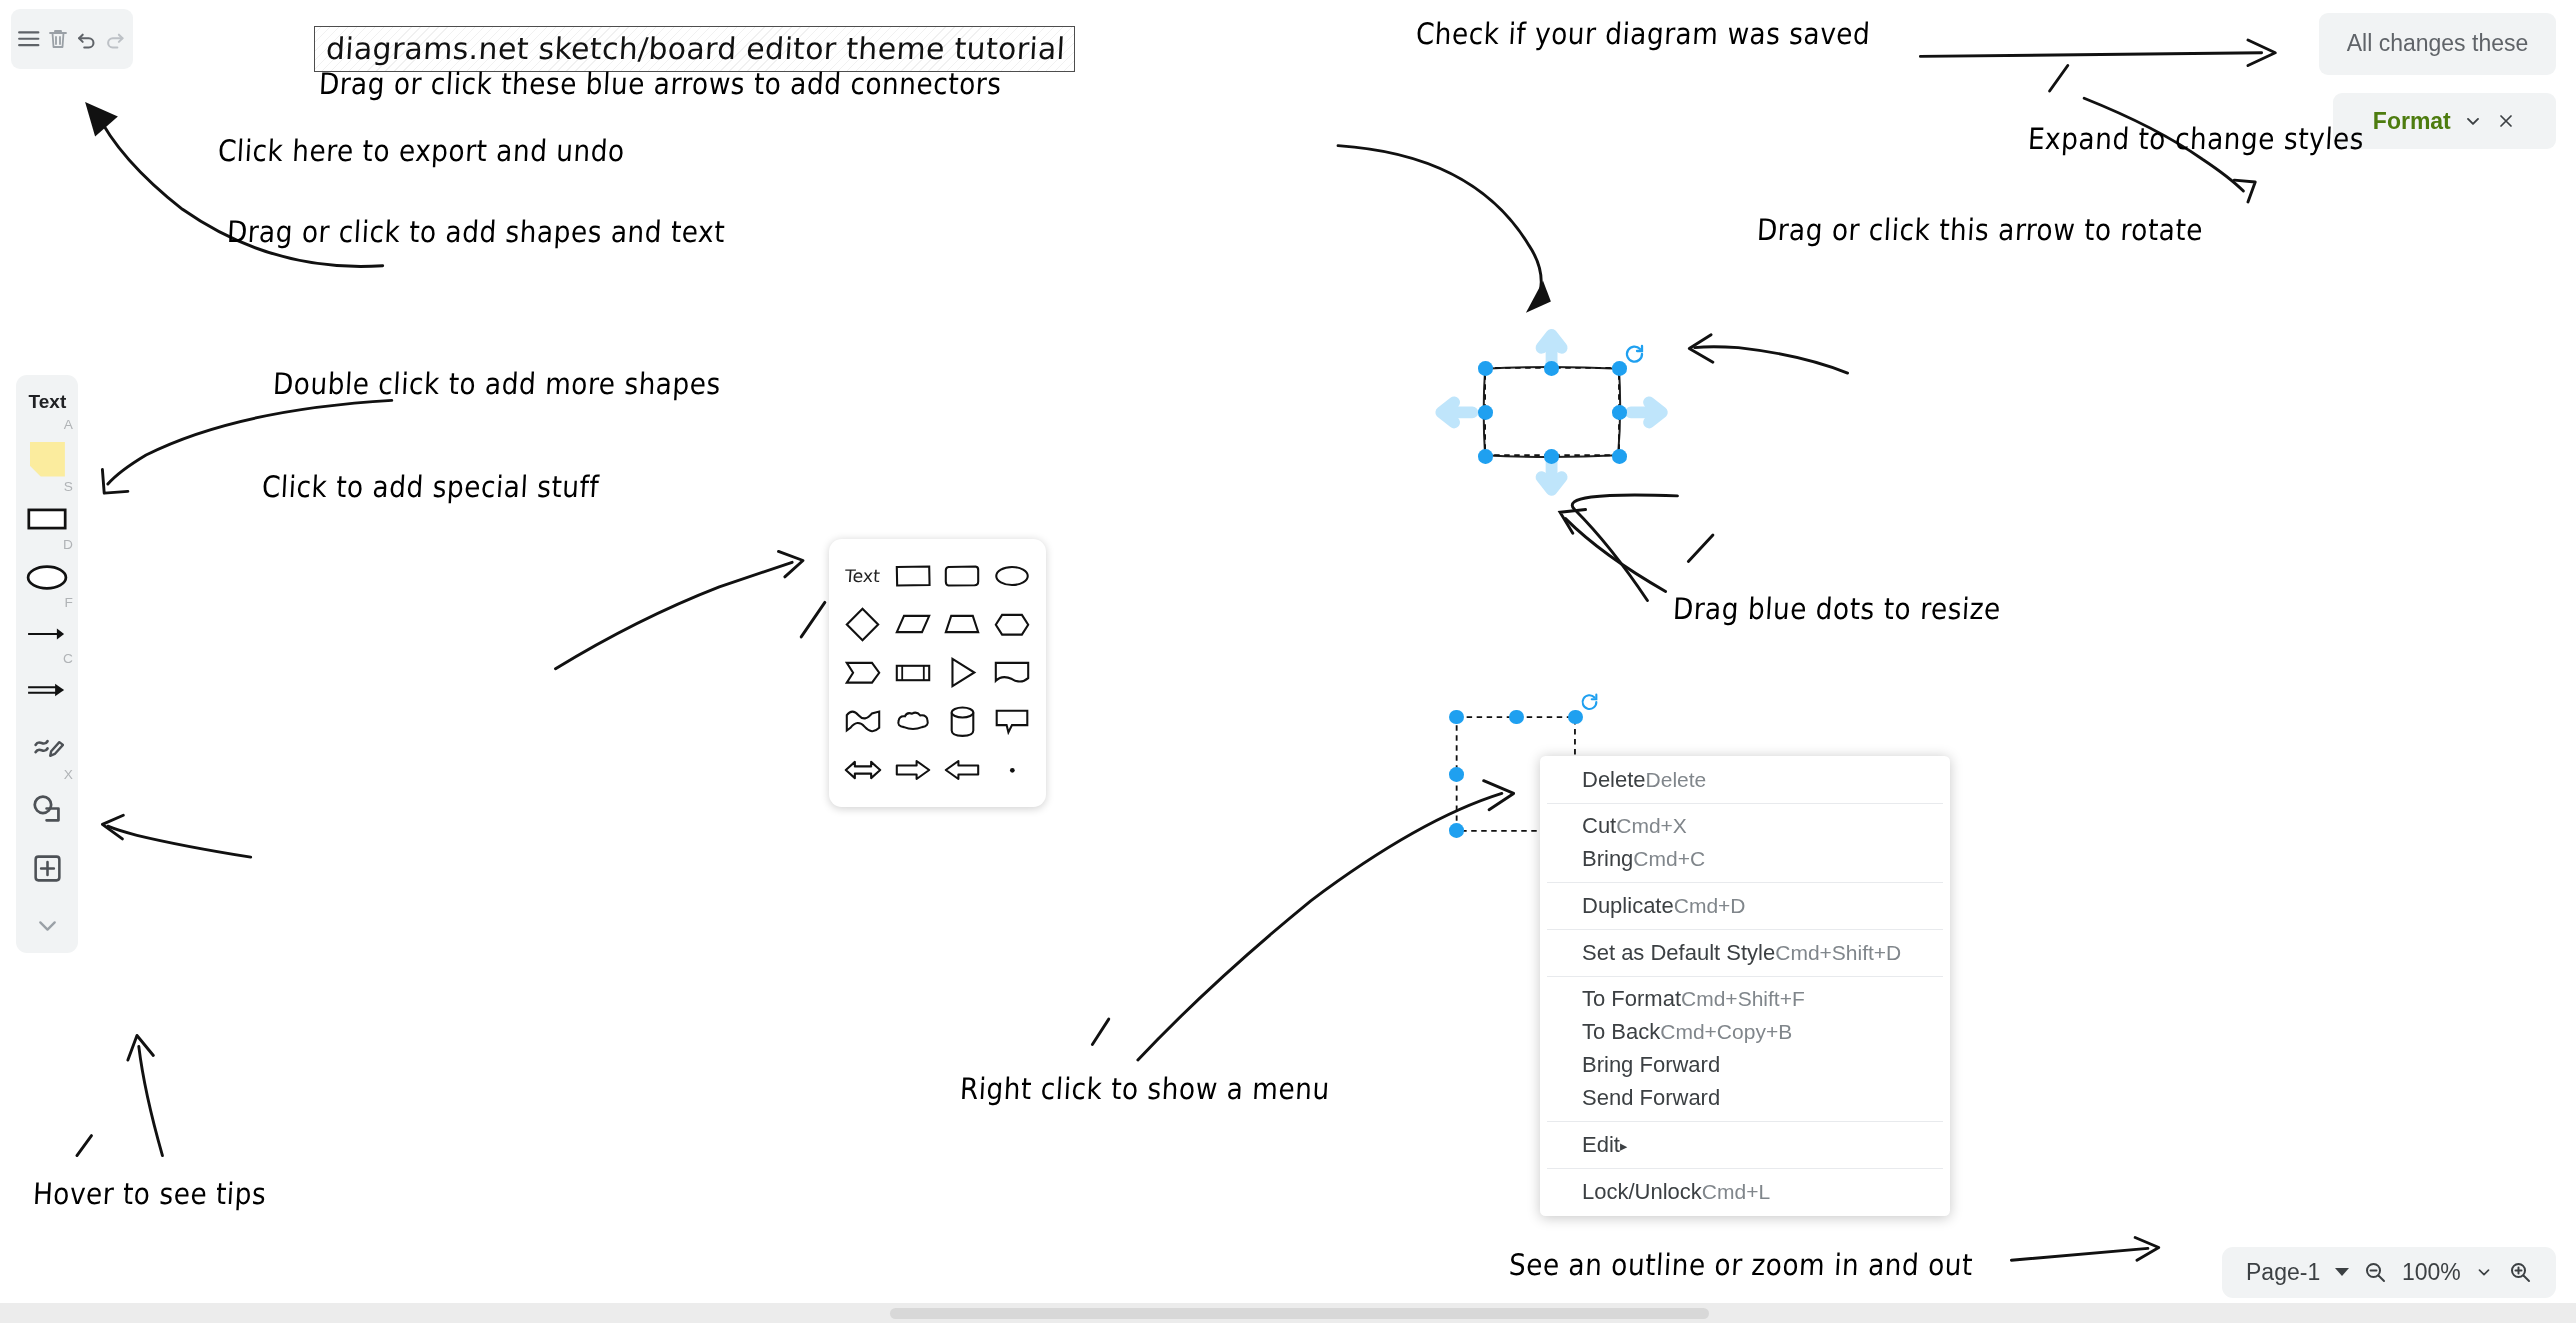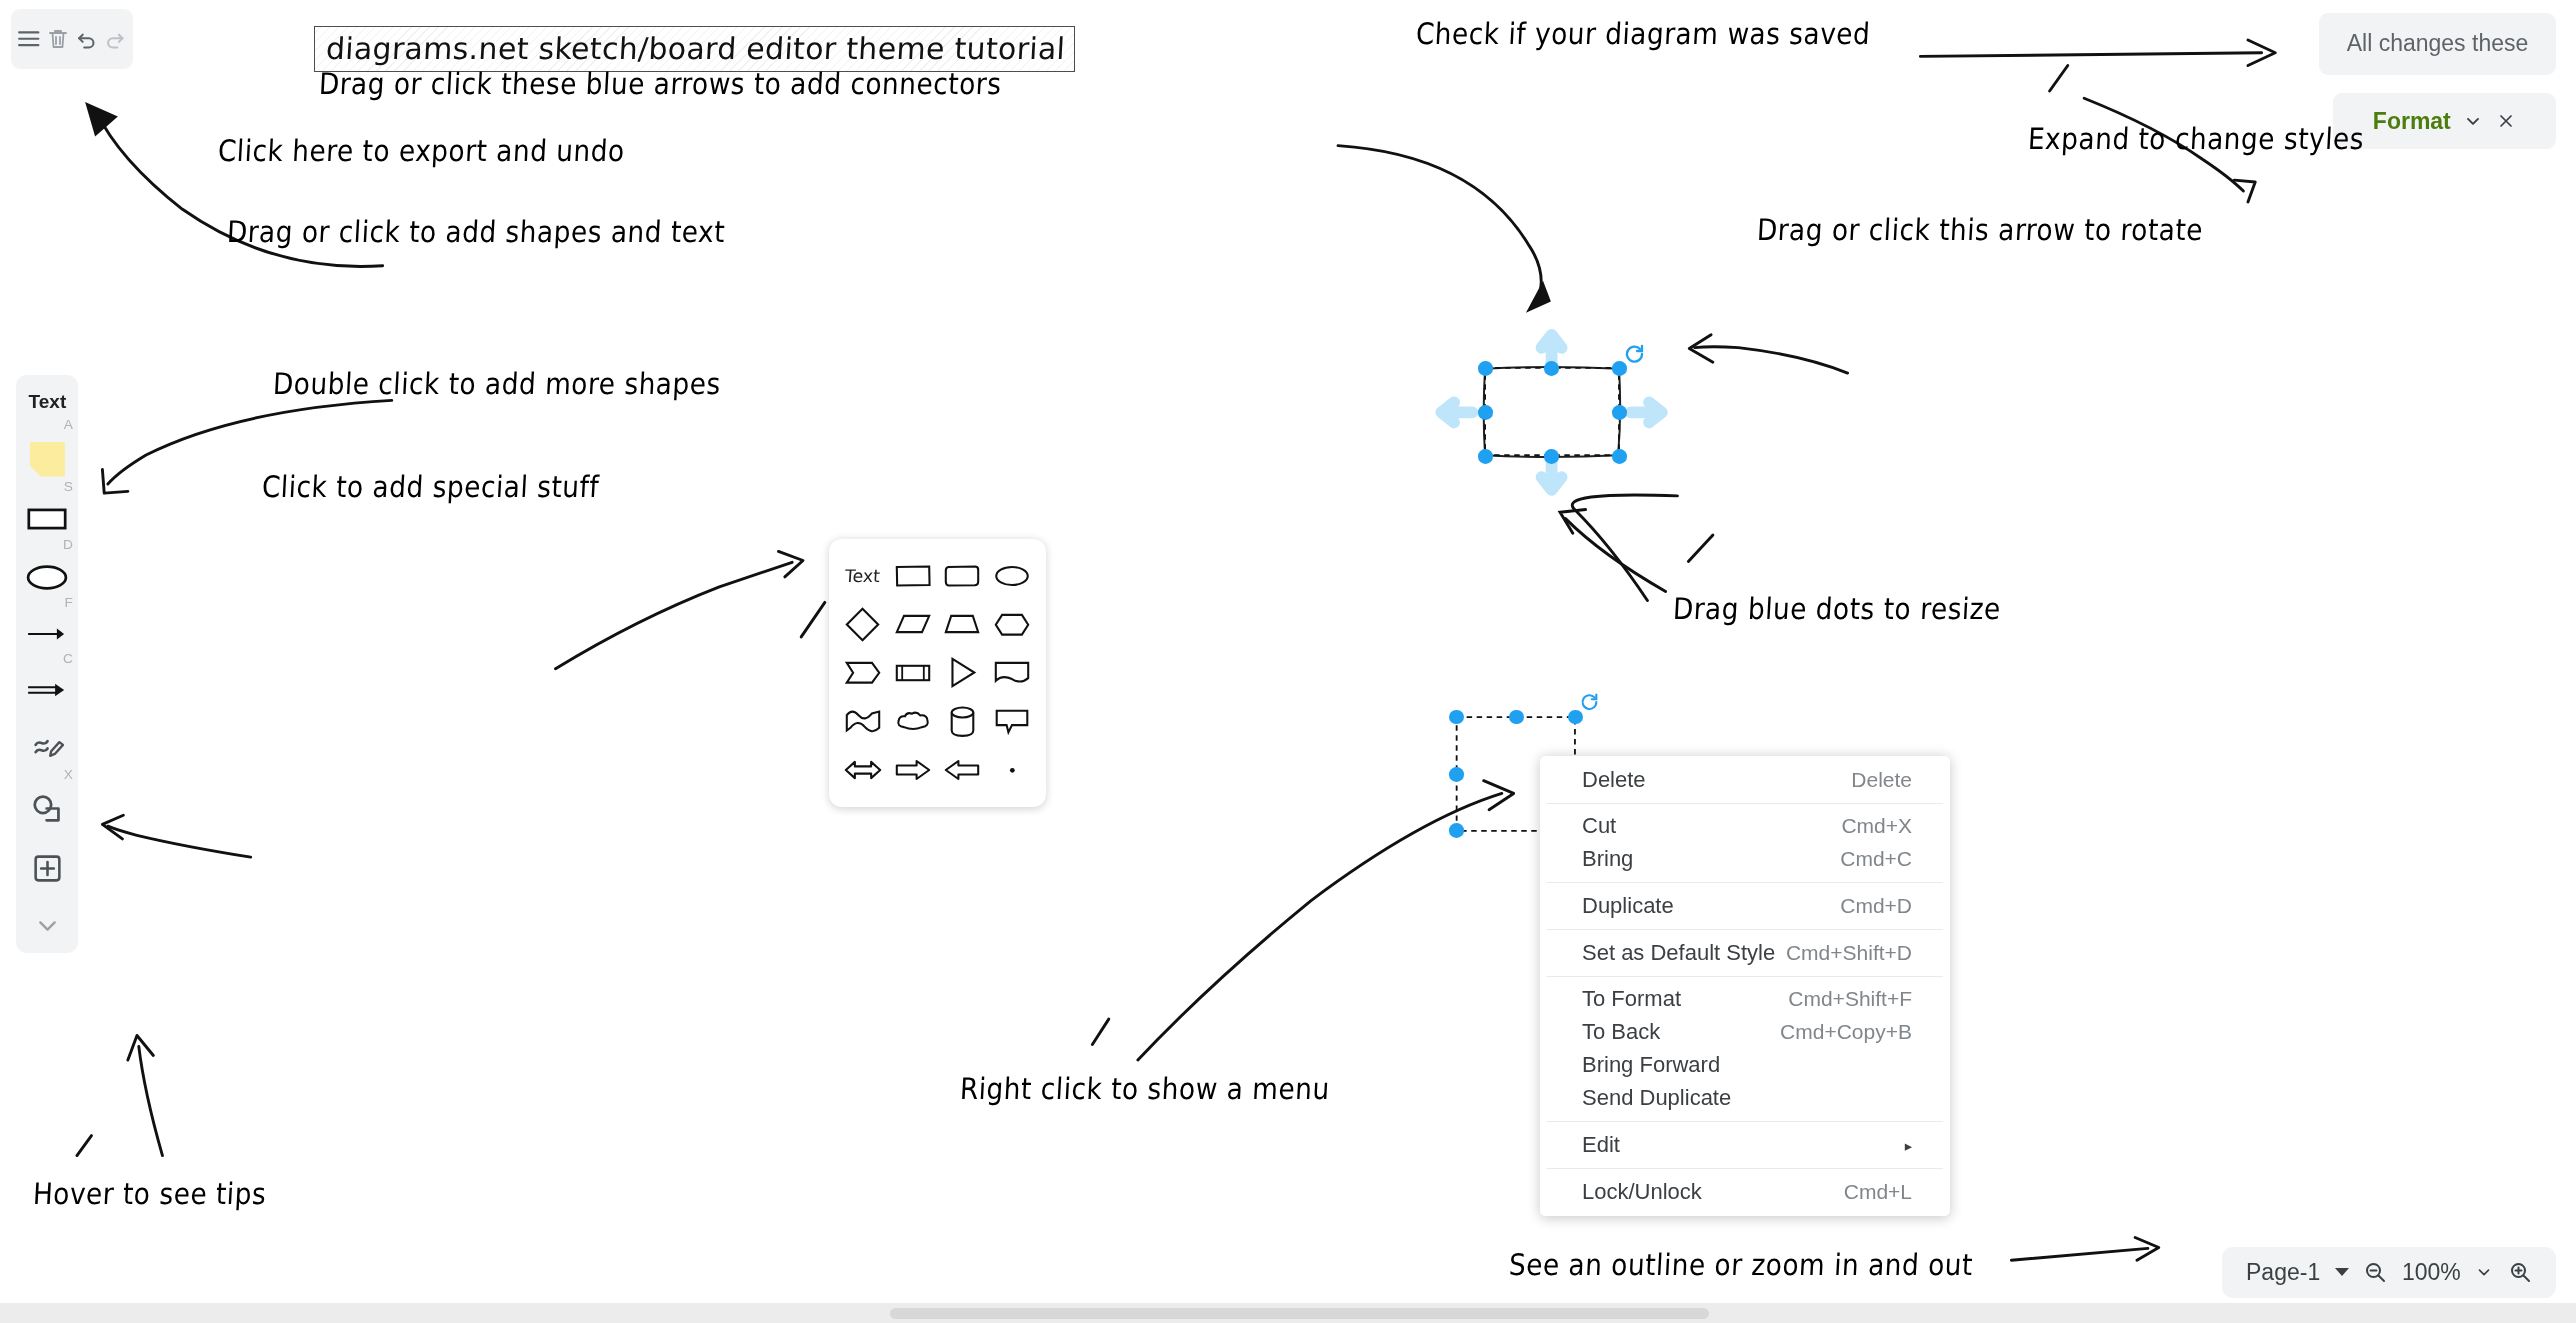--- a/index.html
+++ b/index.html
@@ -159,21 +159,21 @@
   #context-menu {
     left: 1540px; top: 756px;
     width: 410px;
     background: #ffffff;
     border-radius: 5.5px;
     box-shadow: 0 1.8px 12.7px rgba(0,0,0,0.22);
     padding: 7.3px 0;
     box-sizing: border-box;
   }
   .cm-item {
-    display: flex; align-items: center; justify-content: space-between;
+    display: flex; align-items: center; justify-content: flex-start;
     padding: 0 38px 0 42px;
     height: 33px;
     font-size: 22px;
     color: #3c4043;
     cursor: pointer;
     white-space: nowrap;
   }
   .cm-short { color: #80868b; font-size: 21px; }
   .cm-sep { height: 0.9px; background: #e8eaed; margin: 6.4px 7.3px; }
   .cm-arrow { color: #3c4043; font-size: 14.6px; }
@@ -605,21 +605,21 @@
   </div>
   <div class="cm-item">
     <span>To Back</span>
     <span class="cm-short">Cmd+Copy+B</span>
   </div>
   <div class="cm-item">
     <span>Bring Forward</span>
     <span class="cm-short"></span>
   </div>
   <div class="cm-item">
-    <span>Send Duplicate</span>
+    <span>Send Forward</span>
     <span class="cm-short"></span>
   </div>
   <div class="cm-sep"></div>
 
   <div class="cm-item">
     <span>Edit</span>
     <span class="cm-arrow">▸</span>
   </div>
   <div class="cm-sep"></div>
 

